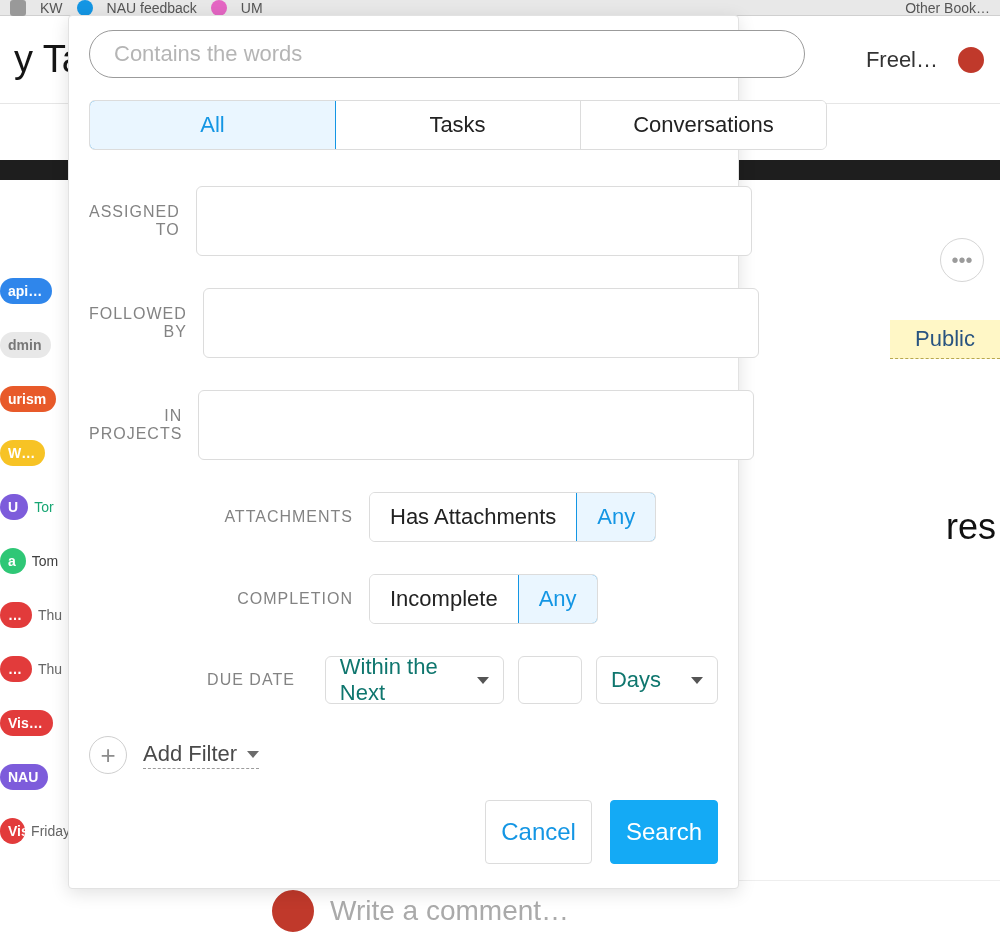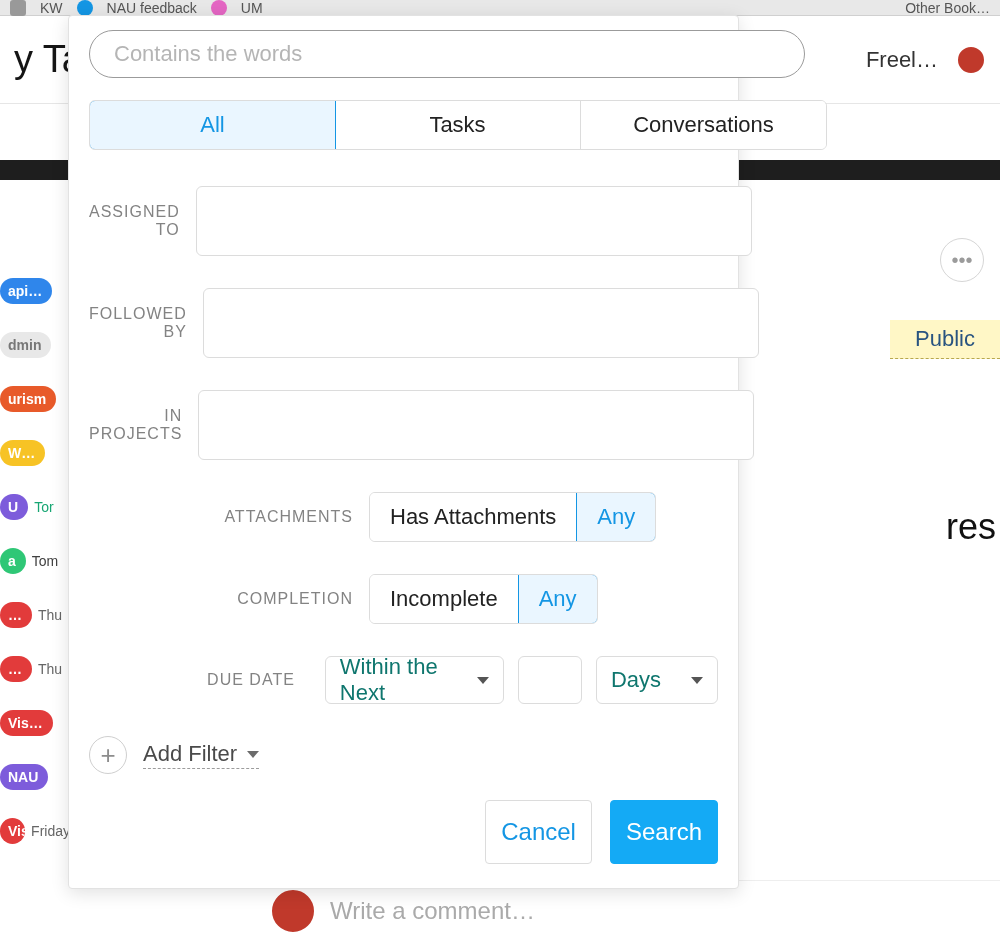--- a/index.html
+++ b/index.html
@@ -113,21 +113,21 @@
     padding-right:4px;
   }
   .bg-comment {
     position:absolute;
     top:880px; left:200px; right:0;
     height:60px;
     border-top:1px solid #eee;
     display:flex; align-items:center; gap:14px;
     padding-left:70px;
     color:#aaa;
-    font-size:24px;
+    font-size:28px;
   }
   .bg-comment .avatar { width:46px;height:46px; }
 
   
   .panel {
     position:absolute;
     top:15px;
     left:68px;
     width:671px;
     background:#fff;

